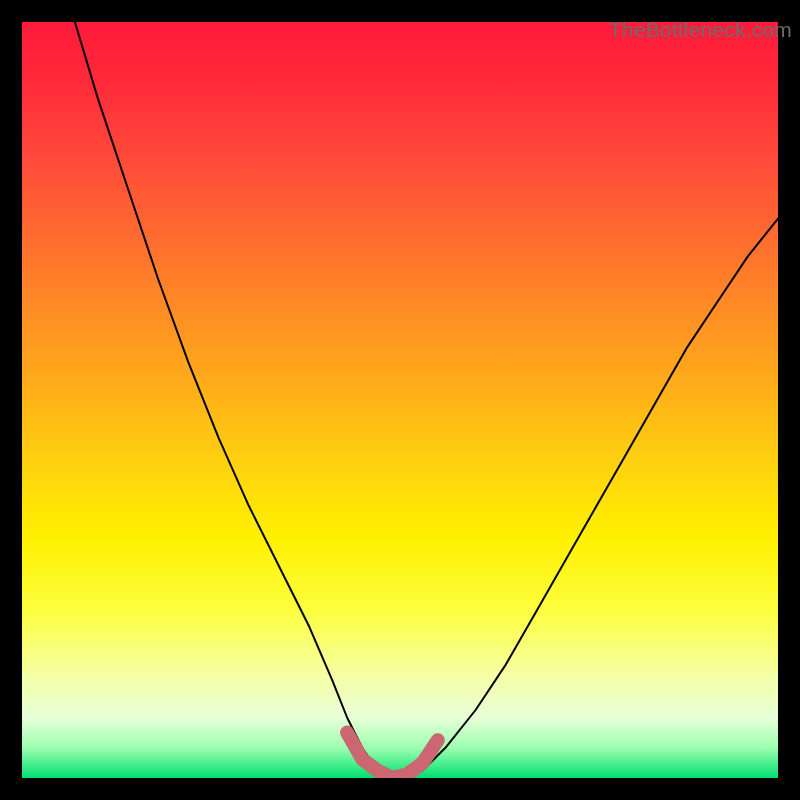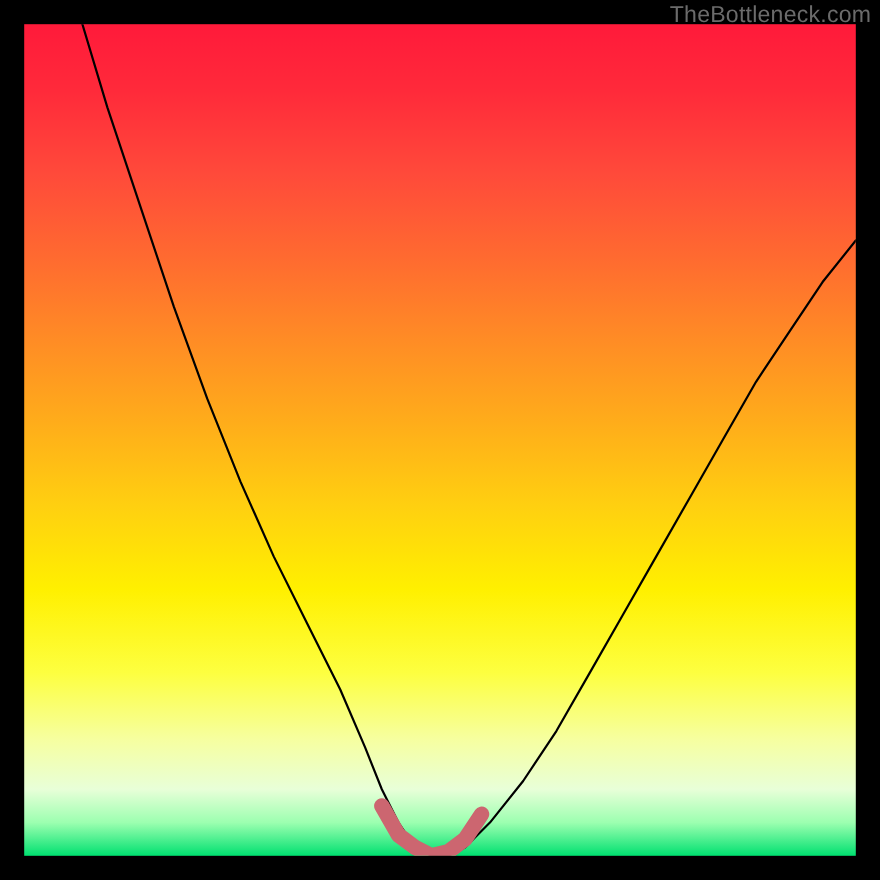--- a/index.html
+++ b/index.html
@@ -28,21 +28,21 @@
       #fff000 68%,
       #fdff40 78%,
       #f6ffa0 86%,
       #e8ffd8 92%,
       #9cffb0 96%,
       #00e070 100%
     );
   }
   .watermark {
     position: absolute;
-    top: 2px;
+    top: 18px;
     right: 8px;
     color: #6b6b6b;
     font-size: 21px;
     font-weight: 400;
     letter-spacing: 0.2px;
     user-select: none;
   }
   svg.plot {
     position: absolute;
     left: 0;

